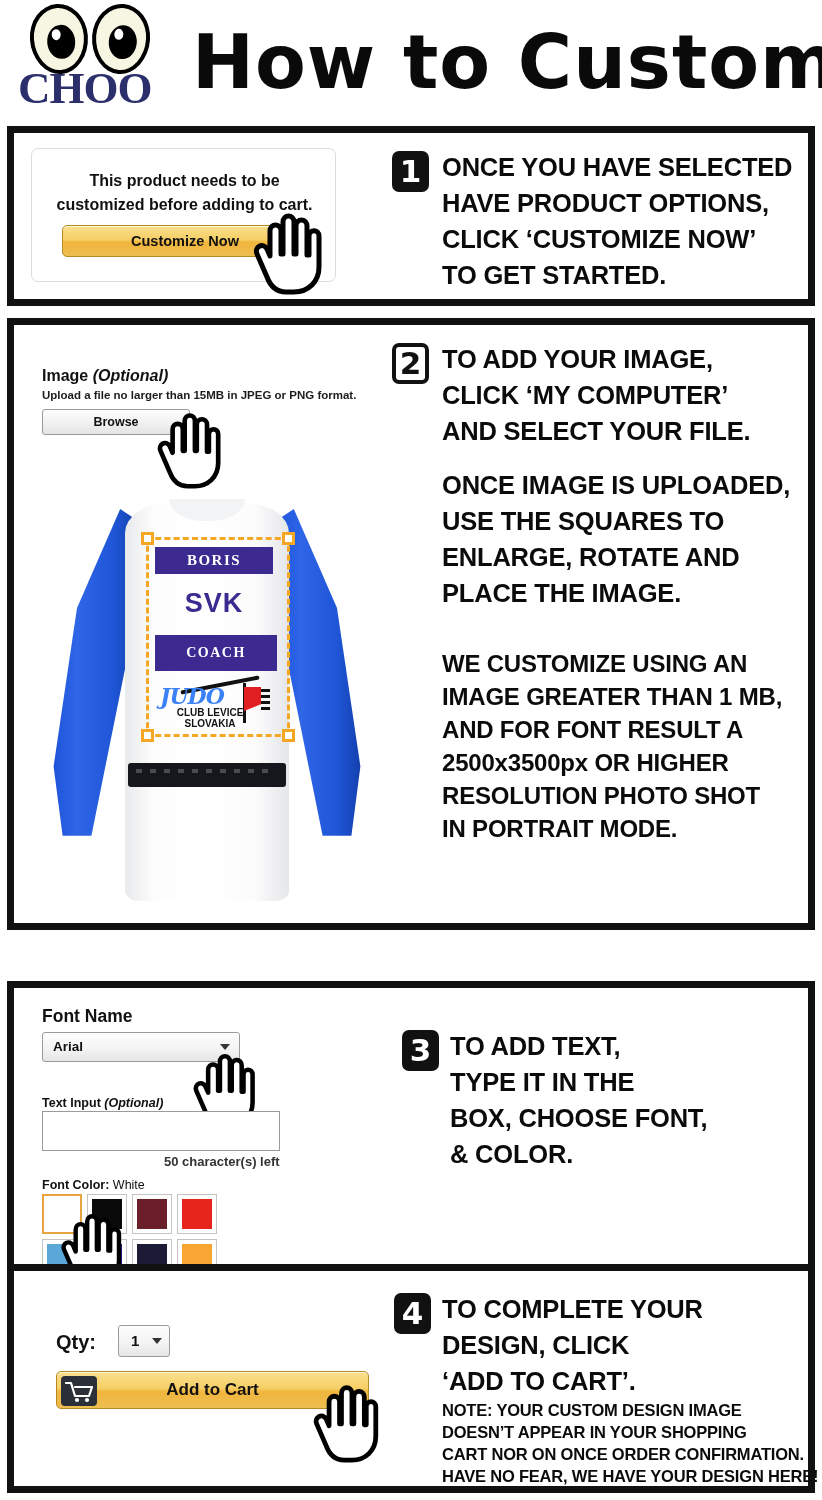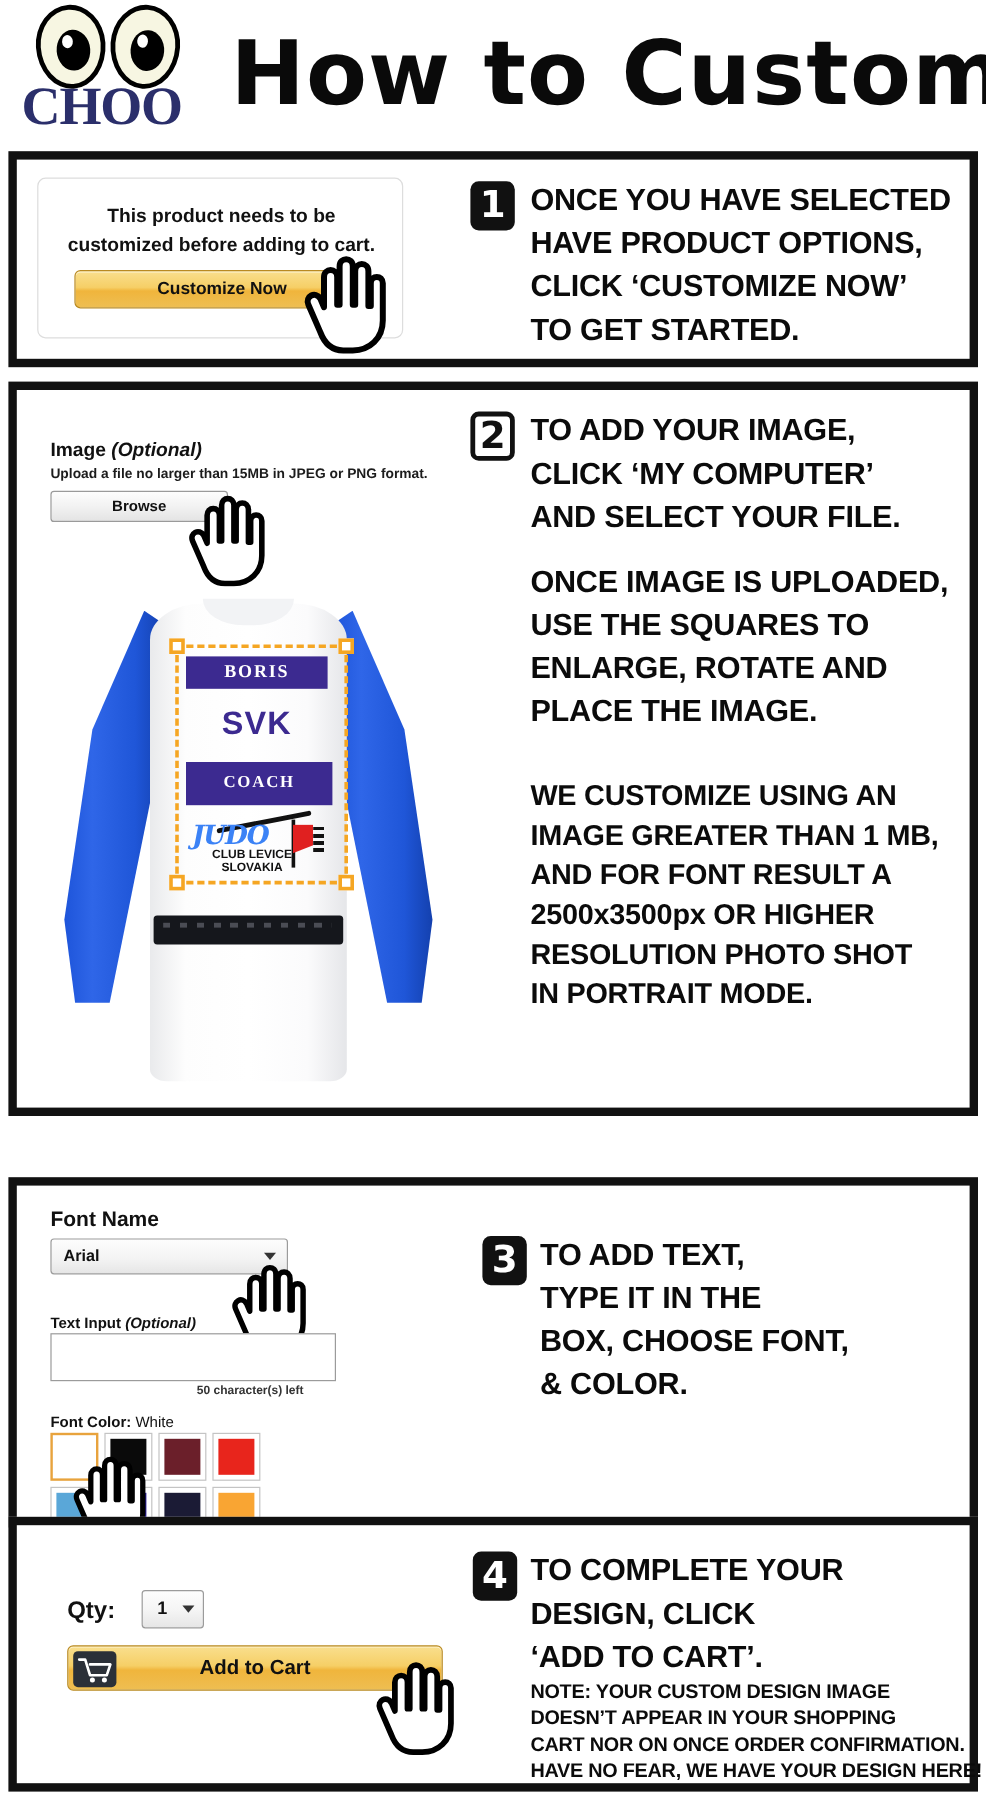--- a/index.html
+++ b/index.html
@@ -187,21 +187,21 @@
   #fontSelect { left: 28px; top: 44px; width: 198px; height: 30px;
                 font-size: 13.5px; line-height: 28px; padding-left: 10px; }
   .caret { position: absolute; right: 9px; top: 11px;
            border-left: 5px solid transparent; border-right: 5px solid transparent;
            border-top: 6px solid #333; }
   #textInputLabel { left: 28px; top: 108px; font-size: 12.5px; }
   #textArea {
     position: absolute; left: 28px; top: 123px; width: 238px; height: 40px;
     background: #fff; border: 1px solid #9b9b9b;
   }
-  #charsLeft { position: absolute; left: 150px; top: 166px; font-size: 10px;
+  #charsLeft { position: absolute; left: 150px; top: 166px; font-size: 13px;
                font-weight: bold; color: #333; }
   #fontColorLabel { left: 28px; top: 190px; font-size: 12.5px; }
   .swatchgrid { position: absolute; left: 28px; top: 206px; width: 188px; }
   .swatch { position: absolute; width: 40px; height: 40px;
             background: #fff; border: 1px solid #c4c4c4; }
   .swatch.sel { border: 2px solid #e8a33d; }
   .swatch i { position: absolute; left: 4px; top: 4px; right: 4px; bottom: 4px; display:block; }
 
   
   #qtyLabel { position: absolute; left: 42px; top: 60px; font-size: 20px;

